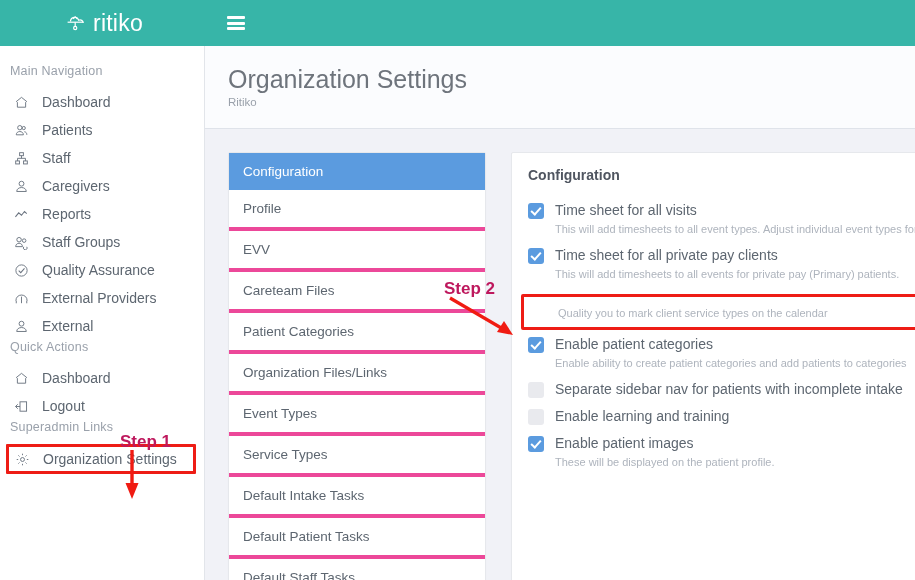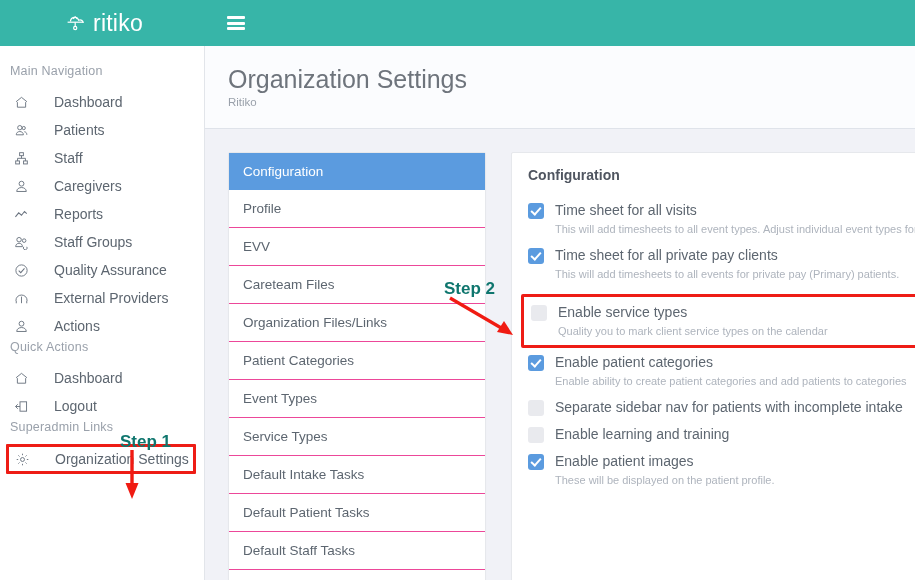--- a/index.html
+++ b/index.html
@@ -42,21 +42,21 @@
   }
   .nav-head.second { margin-top: 0; }
   .nav-item {
     display: flex; align-items: center; height: 28px;
     padding-left: 14px; color: #5d6670; font-size: 14px; cursor: pointer;
   }
   .nav-item .ic {
     width: 22px; display: inline-flex; align-items: center; justify-content: flex-start;
     color: #6b7480;
   }
-  .nav-item .lbl { margin-left: 18px; }
+  .nav-item .lbl { margin-left: 6px; }
 
   
   .nav-item.boxed {
     position: relative;
     border: 3px solid #ee1c15;
     margin: 0 8px 0 6px; padding-left: 6px; height: 30px;
     border-radius: 1px;
   }
 
   
@@ -75,21 +75,21 @@
 
   
   .card-list {
     width: 258px; background: #ffffff;
     border: 1px solid #e6e8ec; border-radius: 2px;
     box-shadow: 0 1px 1px rgba(0,0,0,.04);
     flex: 0 0 258px;
   }
   .list-item {
     padding: 11px 14px; font-size: 13.5px; color: #5d6670; cursor: pointer;
-    border-bottom: 1px solid #ec4899;
+    border-bottom: 4px solid #ec4899;
   }
   .list-item.active { background: #5b9bdf; color: #ffffff; border-bottom: none; }
 
   
   .card-opts {
     margin-left: 25px; width: 420px; background: #ffffff;
     border: 1px solid #e6e8ec; border-radius: 2px;
     box-shadow: 0 1px 1px rgba(0,0,0,.04);
     padding: 14px 16px 10px 16px;
     flex: 0 0 420px;
@@ -115,21 +115,21 @@
     white-space: nowrap;
   }
 
   
   .opt-row.boxed {
     border: 3px solid #ee1c15; border-radius: 2px;
     margin: 3px -7px 5px -7px; padding: 6px 7px 6px 7px;
   }
 
   
-  .ann { position: absolute; color: #0f766e; font-size: 17px; font-weight: bold;
+  .ann { position: absolute; color: #be185d; font-size: 17px; font-weight: bold;
          font-family: "Liberation Sans", sans-serif; pointer-events: none; }
   .arrow-svg { position: absolute; pointer-events: none; }
 </style>
 </head>
 <body>
 
 <div id="app">
 
   <div class="topbar">
     <div class="brand">
@@ -240,21 +240,21 @@
       <span class="lbl">External Providers</span>
     </div>
 
     <div class="nav-item">
       <span class="ic">
         <svg width="15" height="15" viewBox="0 0 16 16">
             <circle cx="8" cy="5" r="2.6" fill="none" stroke="#6b7480" stroke-width="1"></circle>
             <path d="M2.9 13.3c0-2.6 2.3-4.2 5.1-4.2s5.1 1.6 5.1 4.2z" fill="none" stroke="#6b7480" stroke-width="1"></path>
           </svg>
       </span>
-      <span class="lbl">Actions</span>
+      <span class="lbl">External</span>
     </div>
 
     <div class="nav-head second">Quick Actions</div>
 
     <div class="nav-item">
       <span class="ic">
         <svg width="15" height="15" viewBox="0 0 16 16">
             <path d="M2.2 7.2 8 2.5l5.8 4.7" fill="none" stroke="#6b7480" stroke-width="1"></path>
             <path d="M3.6 7.6v5.4h8.8V7.6" fill="none" stroke="#6b7480" stroke-width="1"></path>
           </svg>
@@ -301,24 +301,24 @@
         <div class="list-item">
           <span>Profile</span>
         </div>
         <div class="list-item">
           <span>EVV</span>
         </div>
         <div class="list-item">
           <span>Careteam Files</span>
         </div>
         <div class="list-item">
+          <span>Patient Categories</span>
+        </div>
+        <div class="list-item">
           <span>Organization Files/Links</span>
-        </div>
-        <div class="list-item">
-          <span>Patient Categories</span>
         </div>
         <div class="list-item">
           <span>Event Types</span>
         </div>
         <div class="list-item">
           <span>Service Types</span>
         </div>
         <div class="list-item">
           <span>Default Intake Tasks</span>
         </div>
@@ -346,24 +346,20 @@
 
         <div class="opt-row">
           <div class="opt-main">
             <span class="cb on"></span>
             <span class="opt-label">Time sheet for all private pay clients</span>
           </div>
           <div class="opt-desc">This will add timesheets to all events for private pay (Primary) patients.</div>
         </div>
 
         <div class="opt-row boxed">
-          <div class="opt-main">
-            <span class="cb off"></span>
-            <span class="opt-label">Enable service types</span>
-          </div>
           <div class="opt-desc">Quality you to mark client service types on the calendar</div>
         </div>
 
         <div class="opt-row">
           <div class="opt-main">
             <span class="cb on"></span>
             <span class="opt-label">Enable patient categories</span>
           </div>
           <div class="opt-desc">Enable ability to create patient categories and add patients to categories</div>
         </div>

